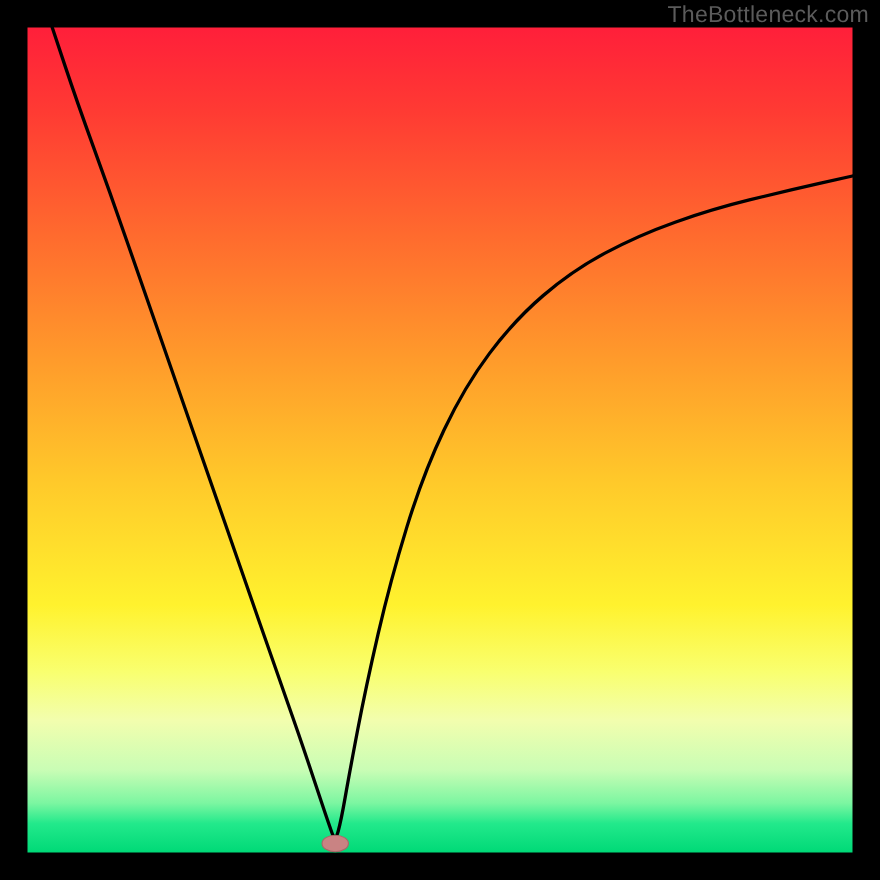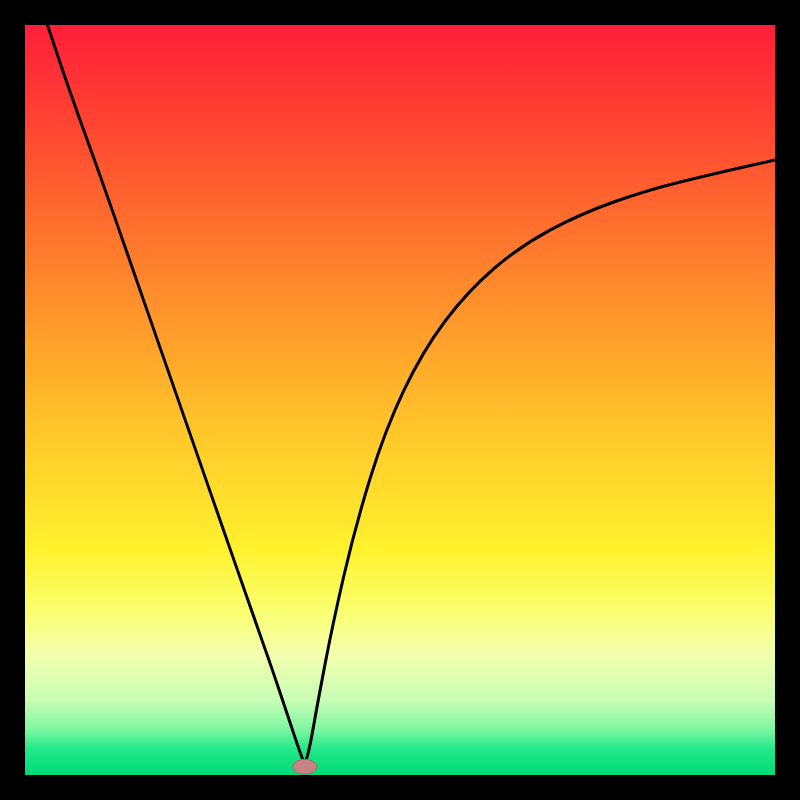--- a/index.html
+++ b/index.html
@@ -26,20 +26,21 @@
     letter-spacing: 0.2px;
     z-index: 10;
   }
   svg {
     display: block;
   }
 </style>
 </head>
 <body>
 <div class="container">
+  <div class="watermark">TheBottleneck.com</div>
   <svg id="chart-svg" width="800" height="800">
       <defs>
         <linearGradient id="bg-grad" x1="0" y1="0" x2="0" y2="1">
           <stop offset="0%" stop-color="#ff1f3a"></stop>
           <stop offset="10%" stop-color="#ff3a33"></stop>
           <stop offset="25%" stop-color="#ff6a2e"></stop>
           <stop offset="40%" stop-color="#ff9a2b"></stop>
           <stop offset="55.00000000000001%" stop-color="#ffc92a"></stop>
           <stop offset="70%" stop-color="#fff22e"></stop>
           <stop offset="78%" stop-color="#f9ff6e"></stop>

